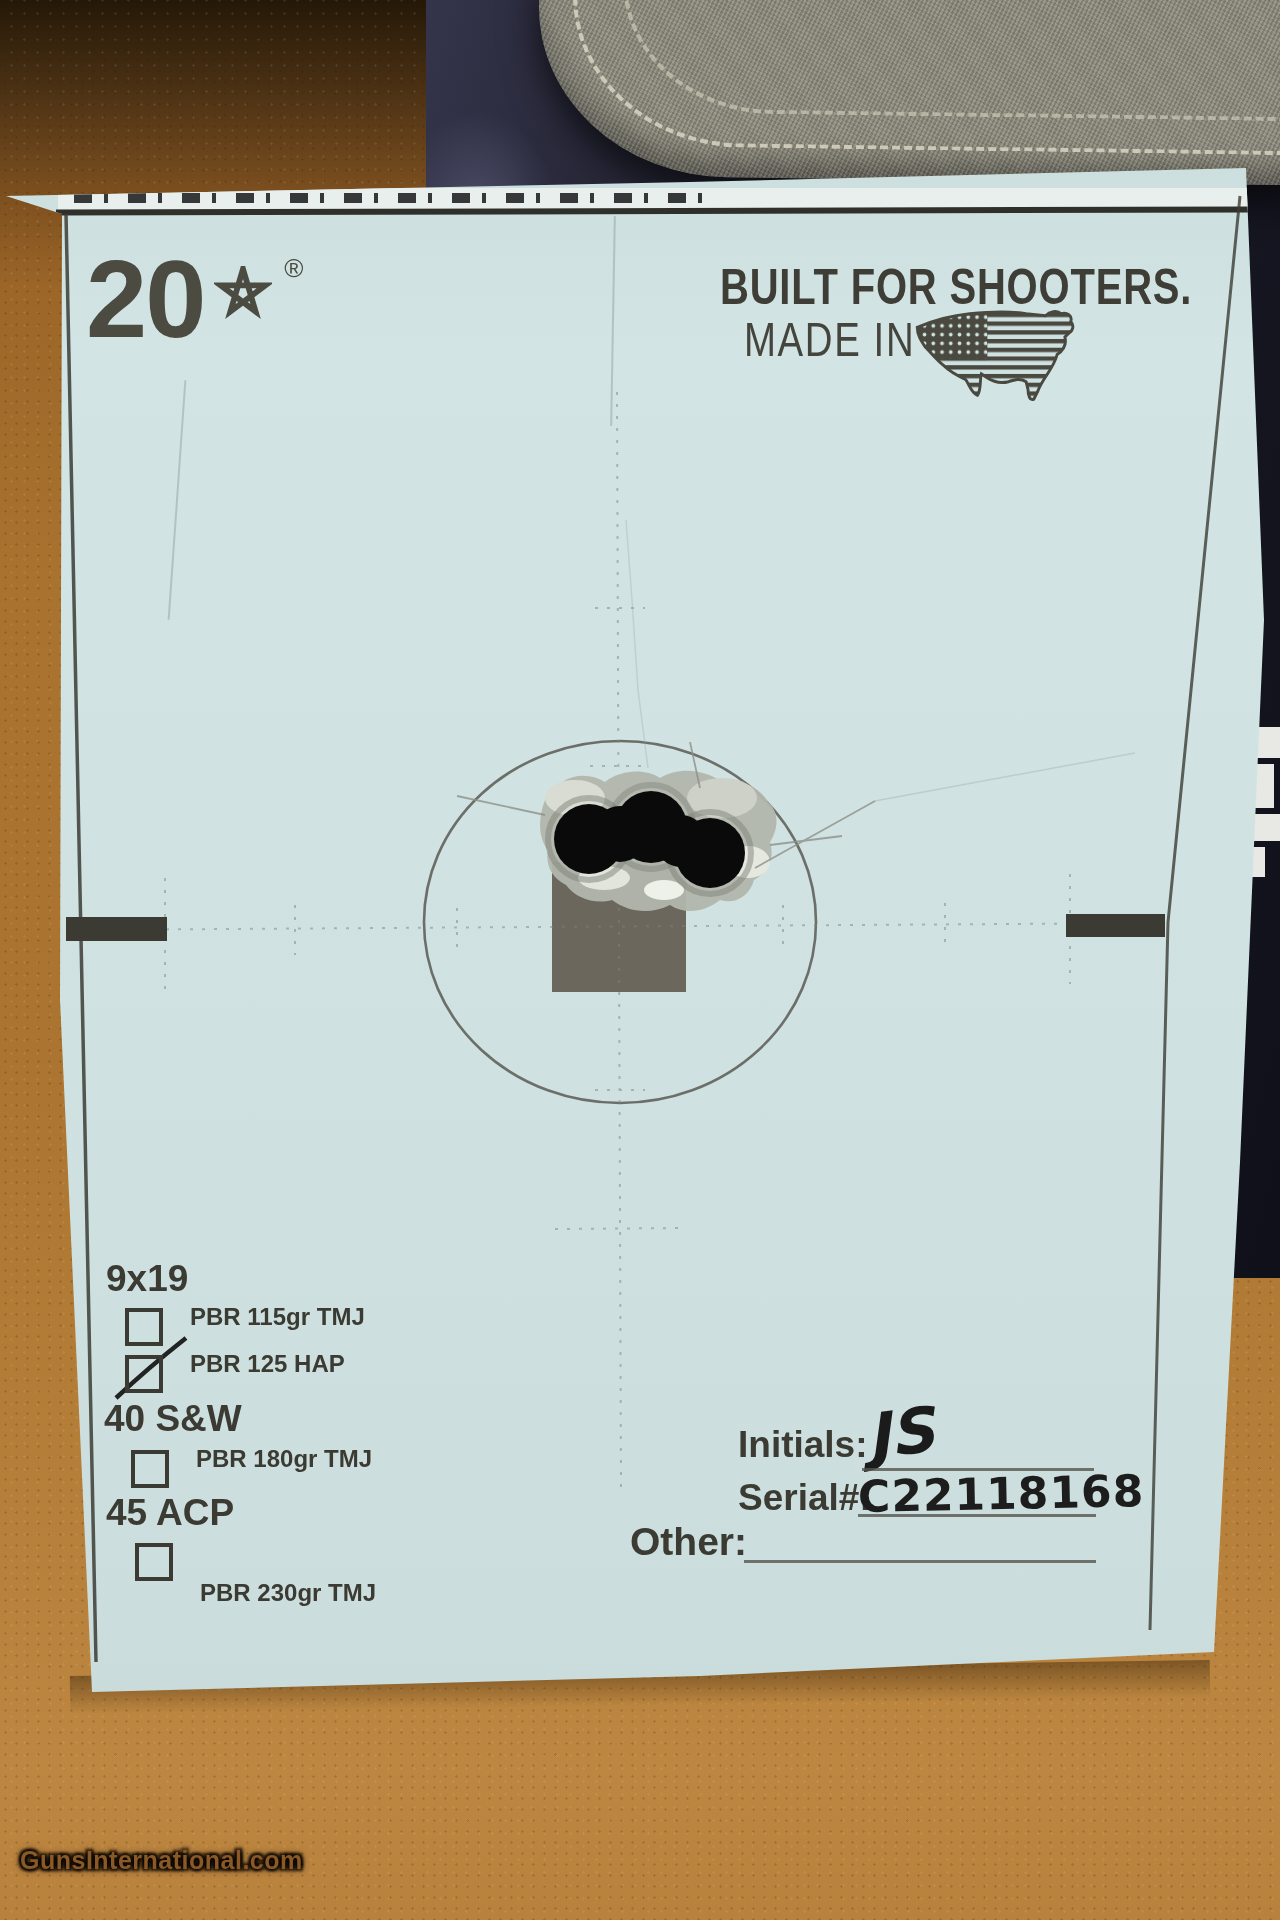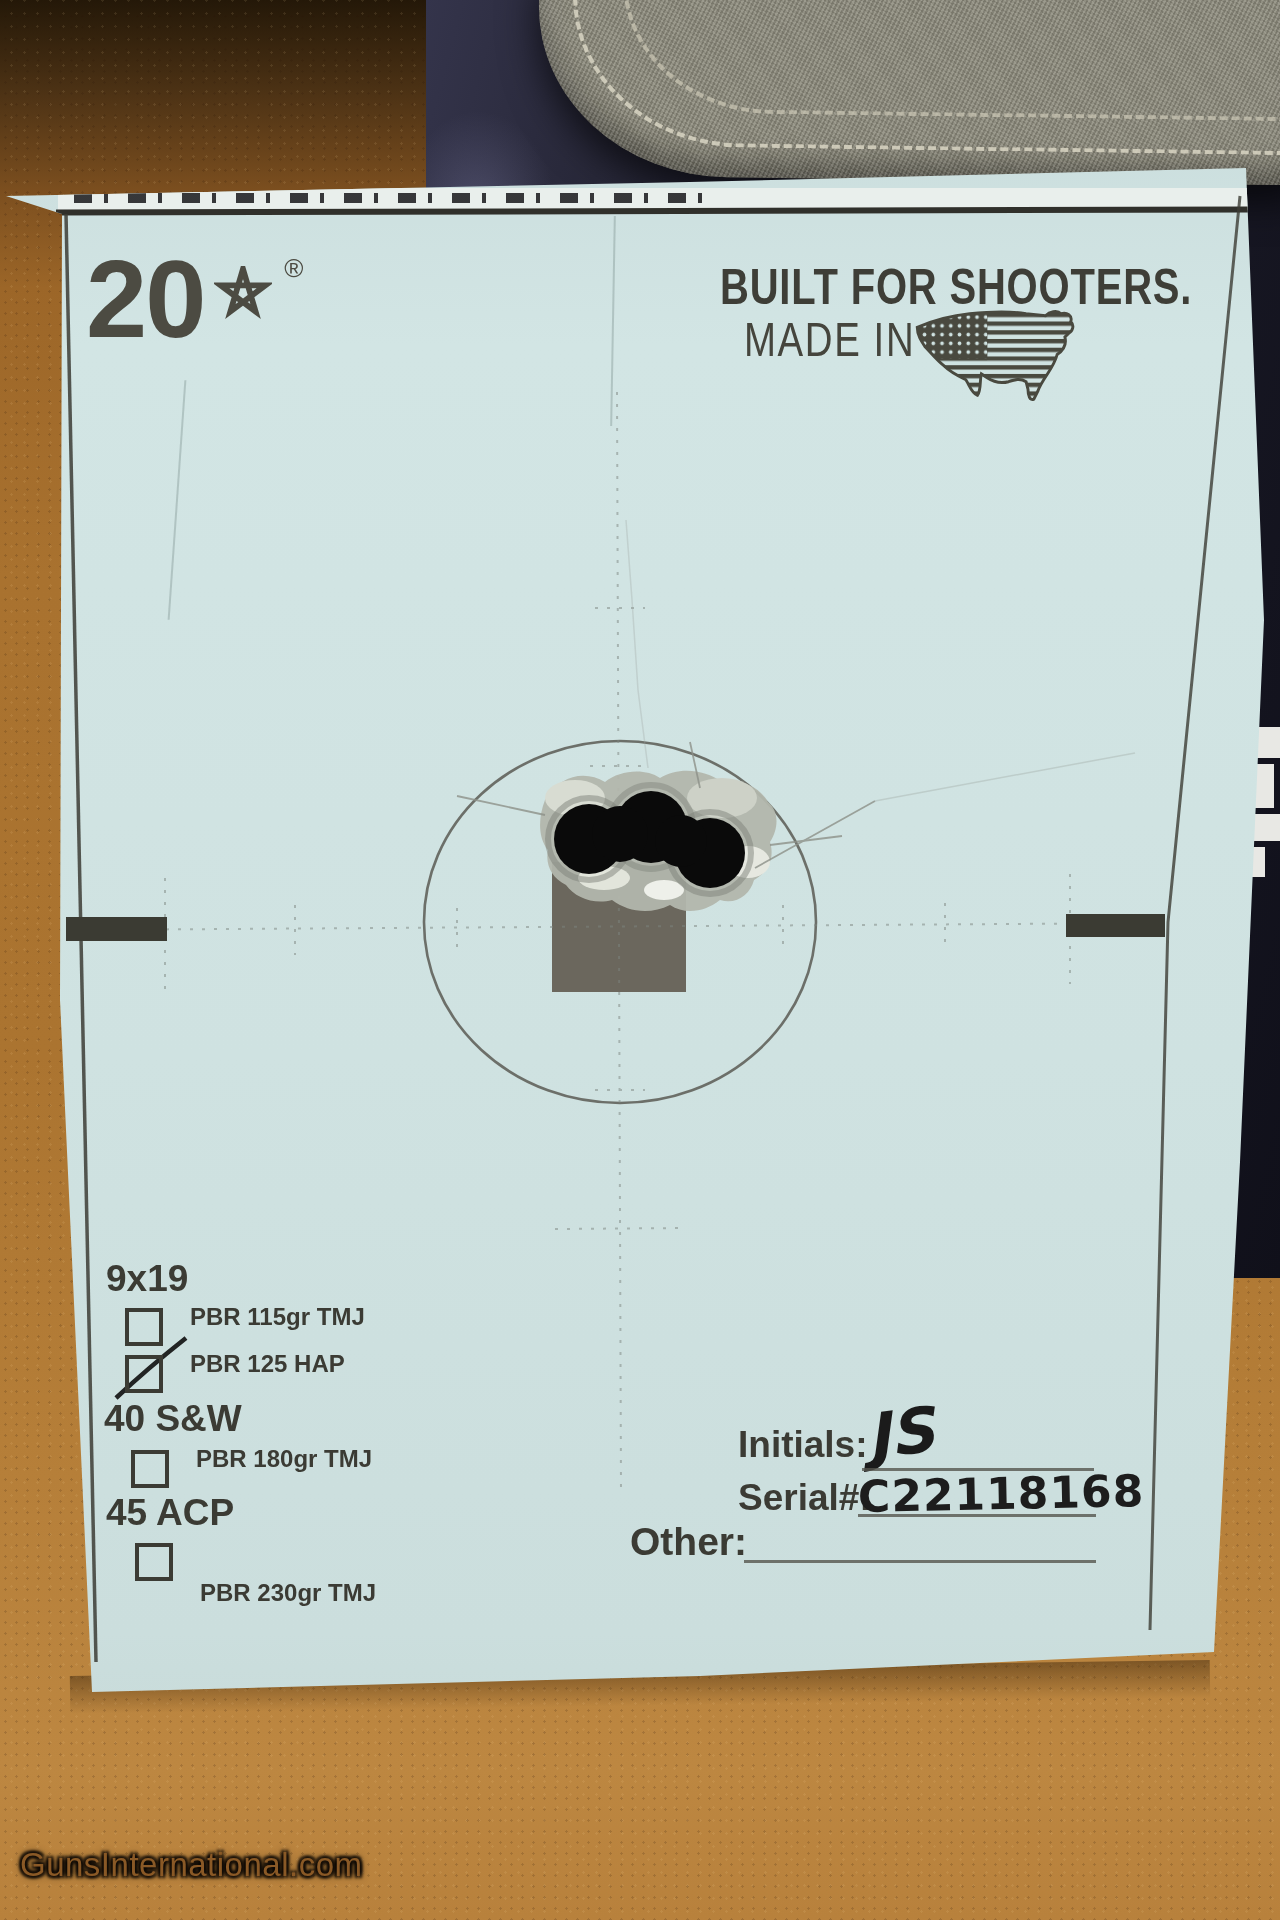--- a/index.html
+++ b/index.html
@@ -56,21 +56,21 @@
   
   .flabel{position:absolute;font-size:37px;font-weight:700;color:#3b3b34;white-space:nowrap;}
   .fline{position:absolute;height:3px;background:#55554d;opacity:.8;}
   .hw-initials{position:absolute;left:872px;top:1396px;font-size:62px;font-weight:700;font-style:italic;
     color:#1b1b1b;font-family:"DejaVu Sans",sans-serif;transform:rotate(-7deg) skewX(-4deg);}
   .hw-serial{position:absolute;left:858px;top:1468px;font-size:44px;font-weight:600;
     color:#1d1d1d;font-family:"DejaVu Sans",sans-serif;transform:rotate(-1.2deg);letter-spacing:1px;white-space:nowrap;}
   
   .crease{position:absolute;background:rgba(90,110,108,.28);}
   
-  .watermark{position:absolute;left:20px;top:1846px;z-index:6;font-size:33px;font-weight:400;letter-spacing:.5px;
+  .watermark{position:absolute;left:20px;top:1846px;z-index:6;font-size:25px;font-weight:700;letter-spacing:.5px;
     color:#8a5926;white-space:nowrap;
     text-shadow:2px 2px 3px #0b0704,-2px -2px 3px #0b0704,2px -2px 3px #0b0704,-2px 2px 3px #0b0704,0 0 8px rgba(0,0,0,.85);}
 </style>
 </head>
 <body>
 
 <div id="page">
   <div class="speckle"></div>
 
   <div class="navy-box"></div>

